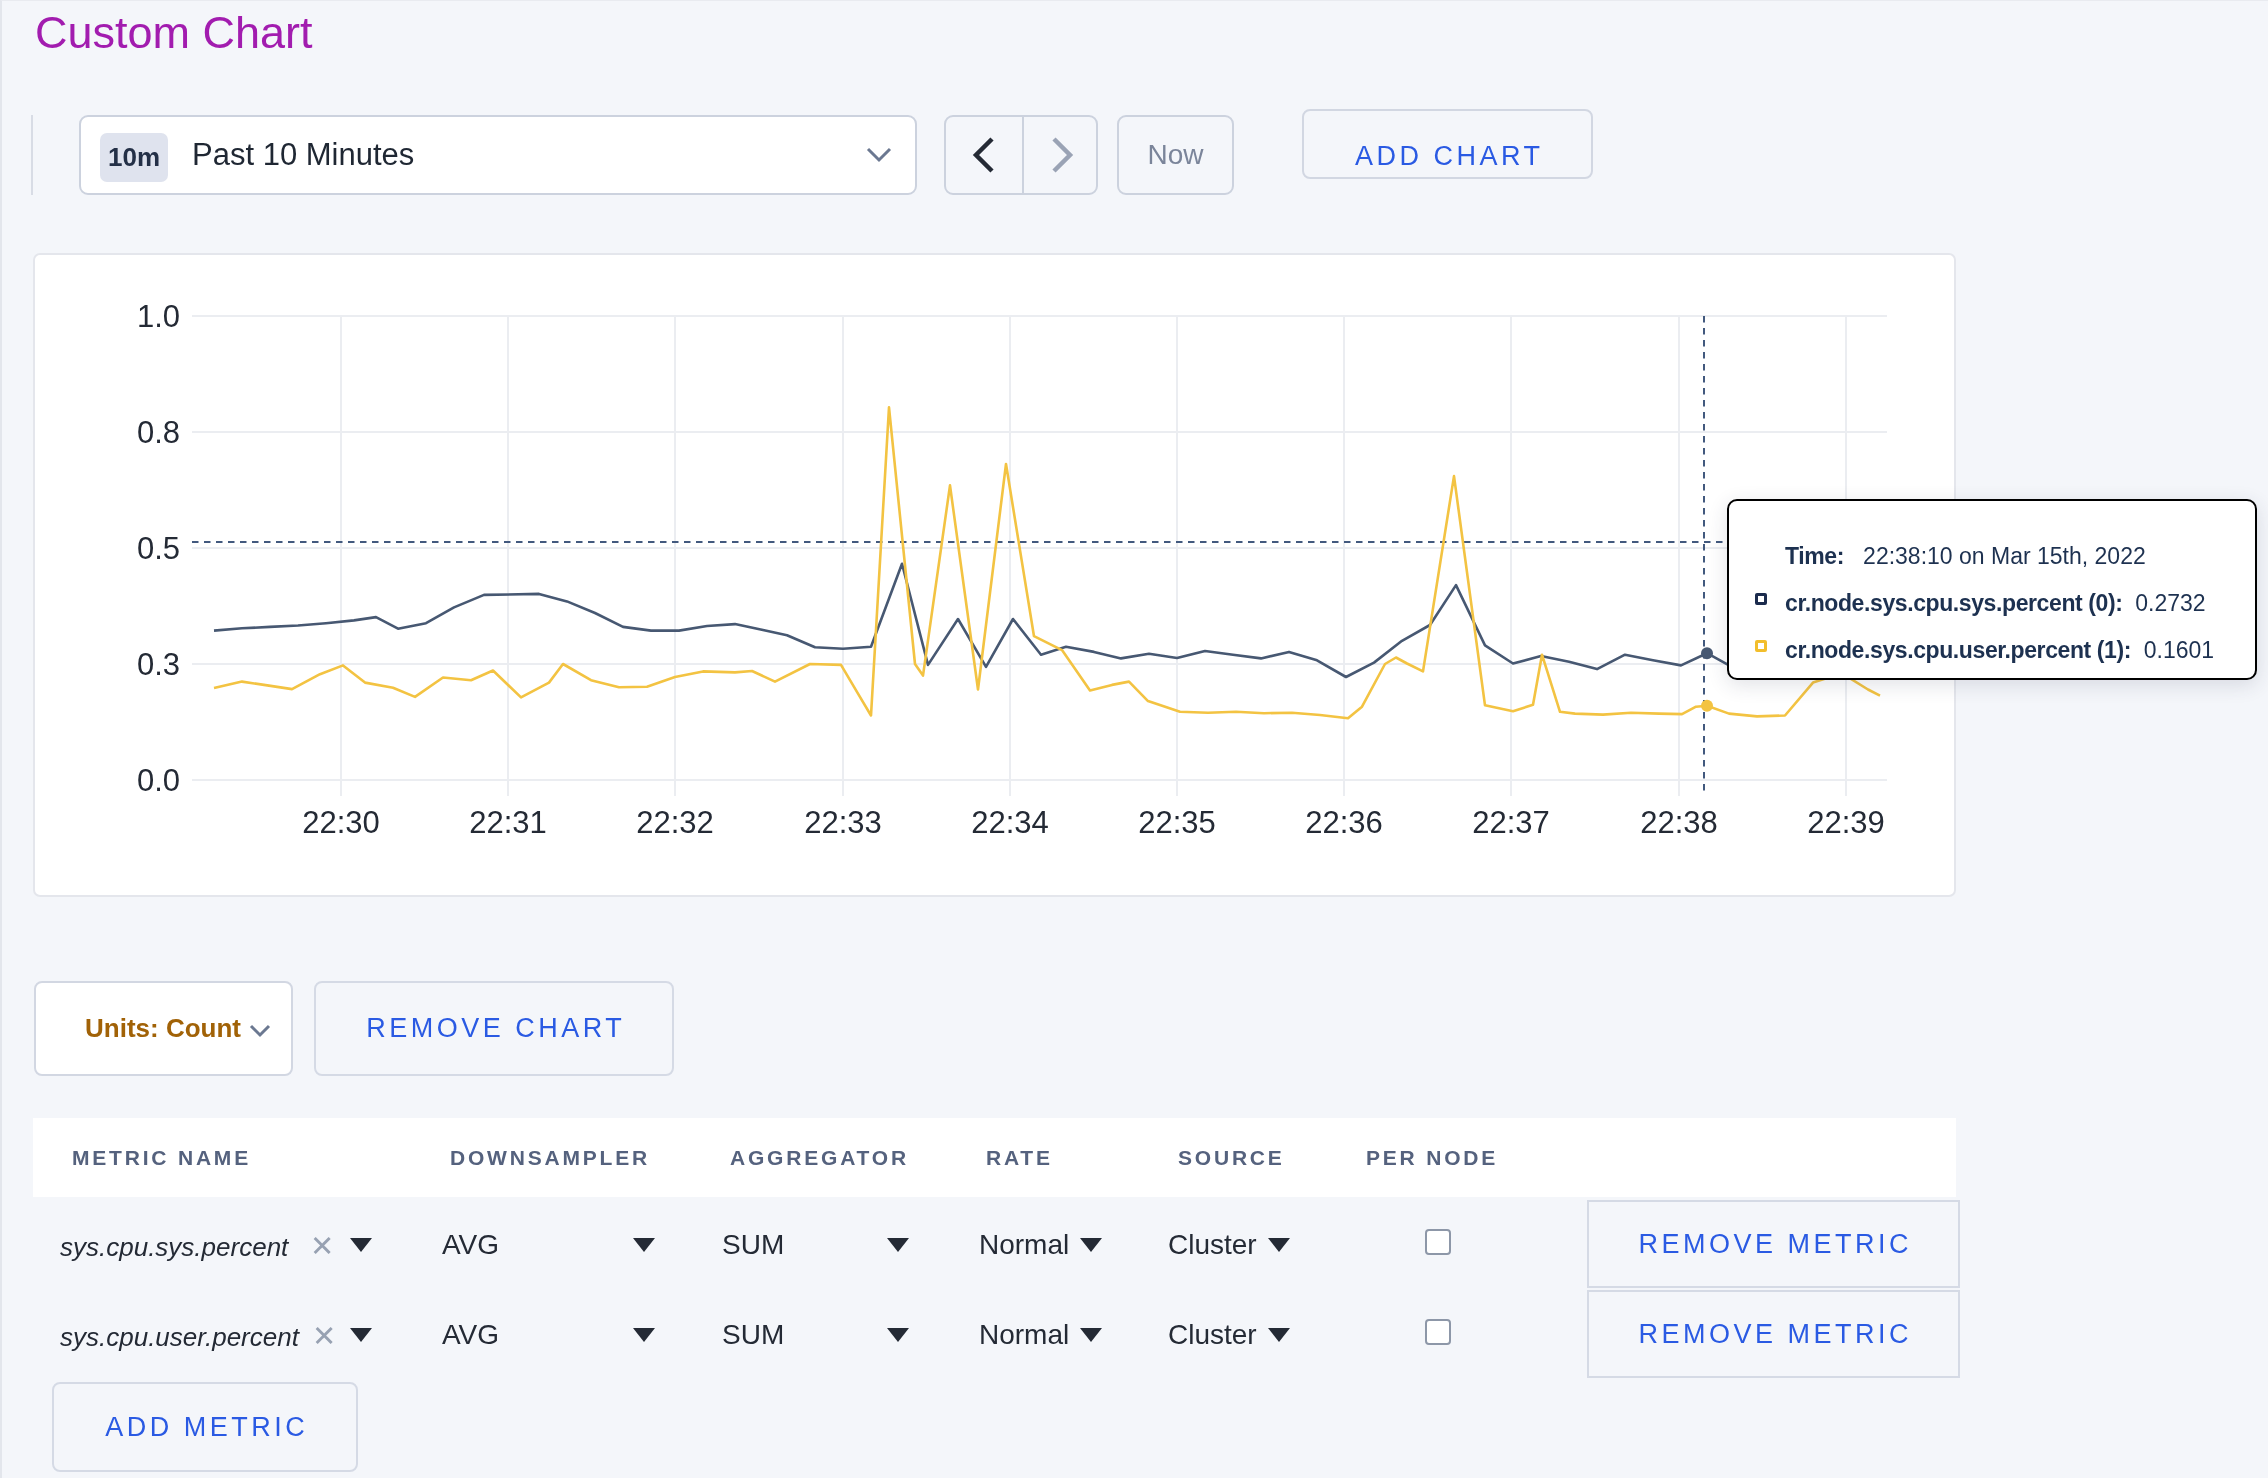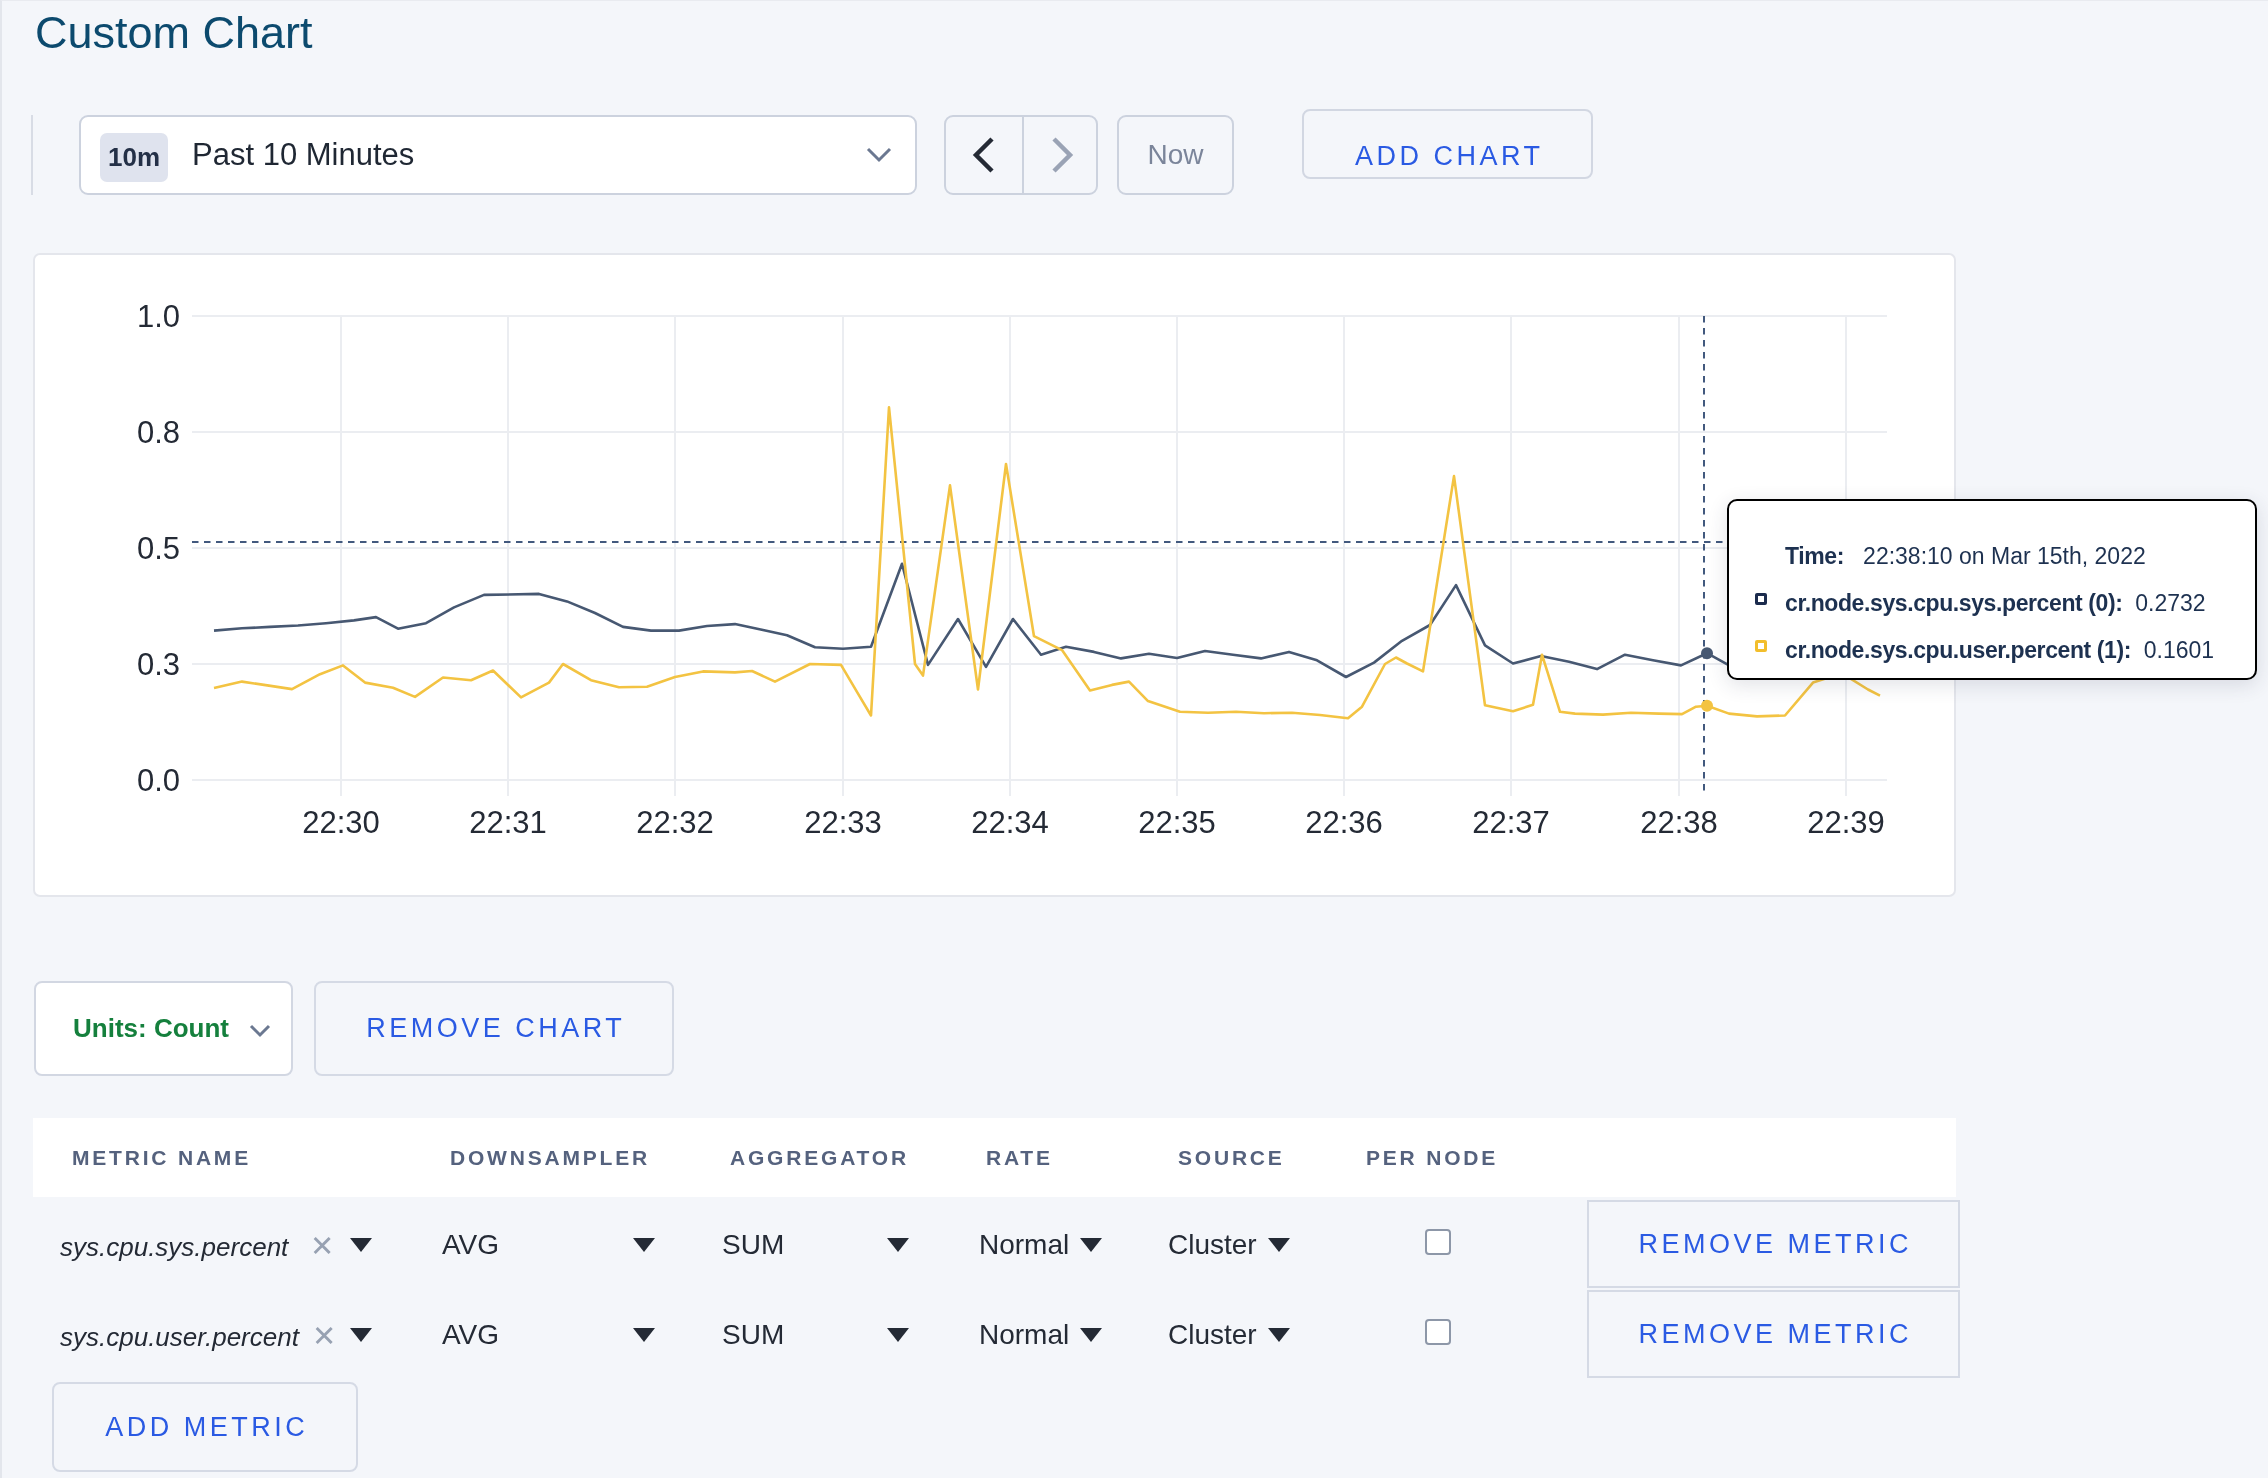--- a/index.html
+++ b/index.html
@@ -1,39 +1,39 @@
 <!DOCTYPE html>
 <html><head><meta charset="utf-8"><title>Custom Chart</title>
 <style>
 *{margin:0;padding:0;box-sizing:border-box;}
 html,body{width:2268px;height:1478px;}
 body{background:#f4f6fa;font-family:"Liberation Sans",sans-serif;color:#242a35;
 position:relative;overflow:hidden;border-left:2px solid #e3e6ec;border-top:1px solid #e9ebf0;}
 .abs{position:absolute;}
-.title{left:33px;top:6px;font-size:45px;color:#0c4a6e;}
+.title{left:33px;top:6px;font-size:45px;color:#a21caf;}
 .vdiv{left:29px;top:114px;width:2px;height:80px;background:#d8dce5;}
 .dd{left:77px;top:114px;width:838px;height:80px;background:#fff;border:2px solid #ccd2de;border-radius:9px;}
 .badge{left:19px;top:16px;width:68px;height:49px;background:#dfe3ee;border-radius:7px;
 font-size:26px;font-weight:bold;color:#243047;text-align:center;line-height:49px;}
 .ddtext{left:111px;top:0;height:76px;line-height:76px;font-size:31px;color:#1f2733;}
 .btn{border:2px solid #ccd2de;border-radius:9px;}
 .nav{left:942px;top:114px;width:154px;height:80px;}
 .navdiv{left:76px;top:0;width:2px;height:76px;background:#ccd2de;}
 .now{left:1115px;top:114px;width:117px;height:80px;font-size:28px;color:#7b859a;
 text-align:center;line-height:76px;}
 .addchart{left:1300px;top:108px;width:291px;height:70px;border:2px solid #d2d7e2;border-radius:8px;
 font-size:27px;letter-spacing:3.5px;color:#2a5ae3;text-align:center;line-height:90px;font-weight:500;text-indent:3.5px;}
 .panel{left:31px;top:252px;width:1923px;height:644px;background:#fff;border:2px solid #e4e6ec;border-radius:7px;}
 .tooltip{left:1725px;top:498px;width:530px;height:181px;background:#fff;border:2px solid #000000;
 border-radius:10px;box-shadow:0 5px 20px rgba(40,50,80,0.14);color:#1d3150;font-size:23px;}
 .trow{position:absolute;left:56px;white-space:nowrap;line-height:28px;}
 .trow b{letter-spacing:-0.4px;}
 .sq{position:absolute;left:26px;width:12px;height:12px;border-radius:2px;}
 .units{left:32px;top:980px;width:259px;height:95px;background:#fff;border:2px solid #d2d7e2;border-radius:8px;
-font-size:26px;font-weight:bold;color:#15803d;line-height:91px;padding-left:37px;}
+font-size:26px;font-weight:bold;color:#a16207;line-height:91px;padding-left:49px;}
 .rmchart{left:312px;top:980px;width:360px;height:95px;border:2px solid #d5dae5;border-radius:8px;
 font-size:27px;letter-spacing:3.5px;color:#2a5ae3;text-align:center;line-height:91px;font-weight:500;text-indent:3.5px;}
 .thead{left:31px;top:1117px;width:1923px;height:79px;background:#fff;}
 .th{position:absolute;top:0;height:79px;line-height:79px;font-size:21px;letter-spacing:2.8px;
 color:#55627e;font-weight:bold;white-space:nowrap;}
 .cell{position:absolute;font-size:28px;color:#242a35;white-space:nowrap;}
 .mname{font-size:26px;font-style:italic;}
 .tri{position:absolute;width:0;height:0;border-left:11px solid transparent;
 border-right:11px solid transparent;border-top:14px solid #242a35;}
 .xx{color:#97a1b2;font-size:29px;}

